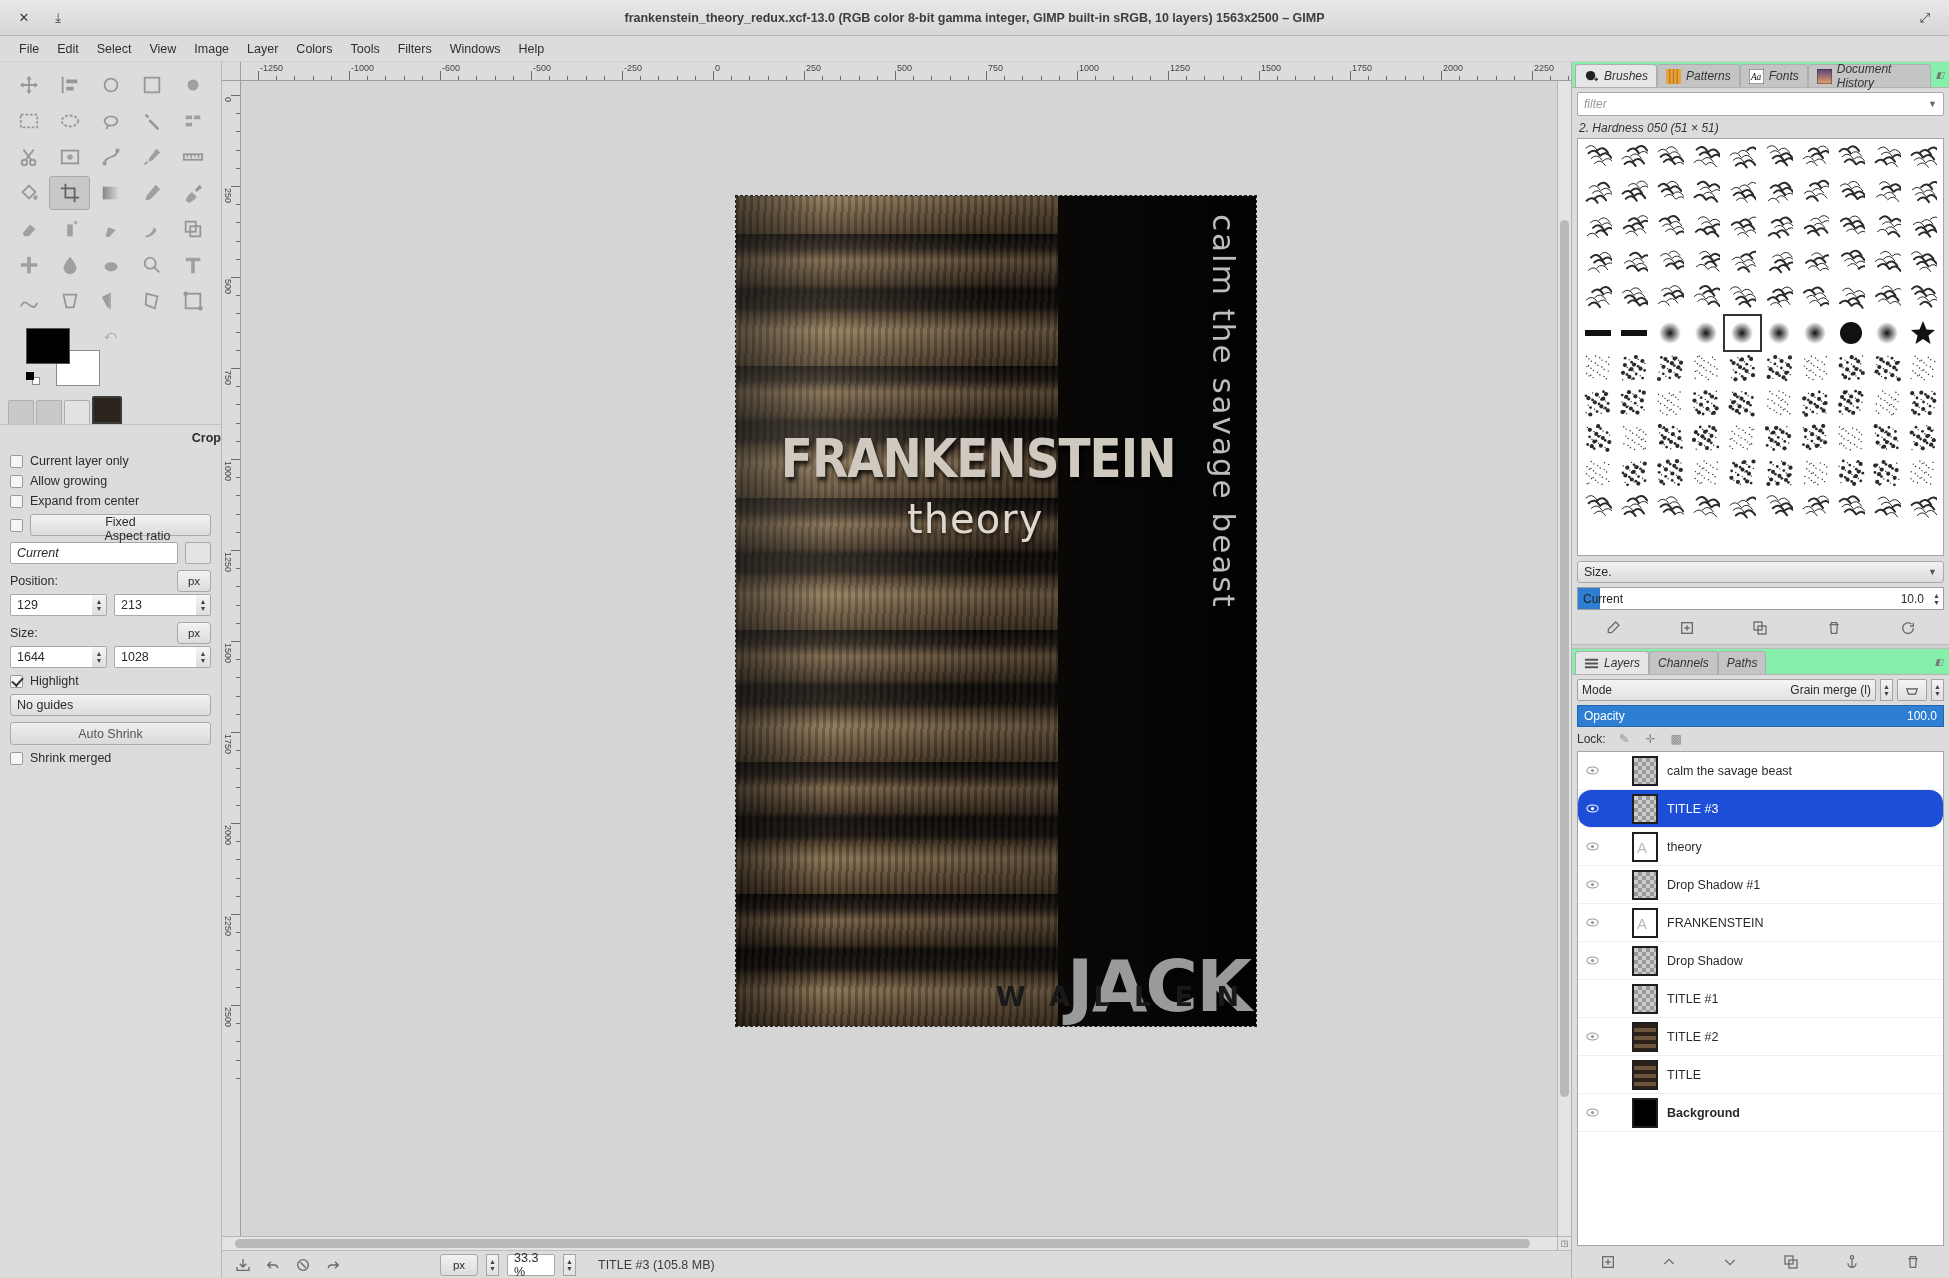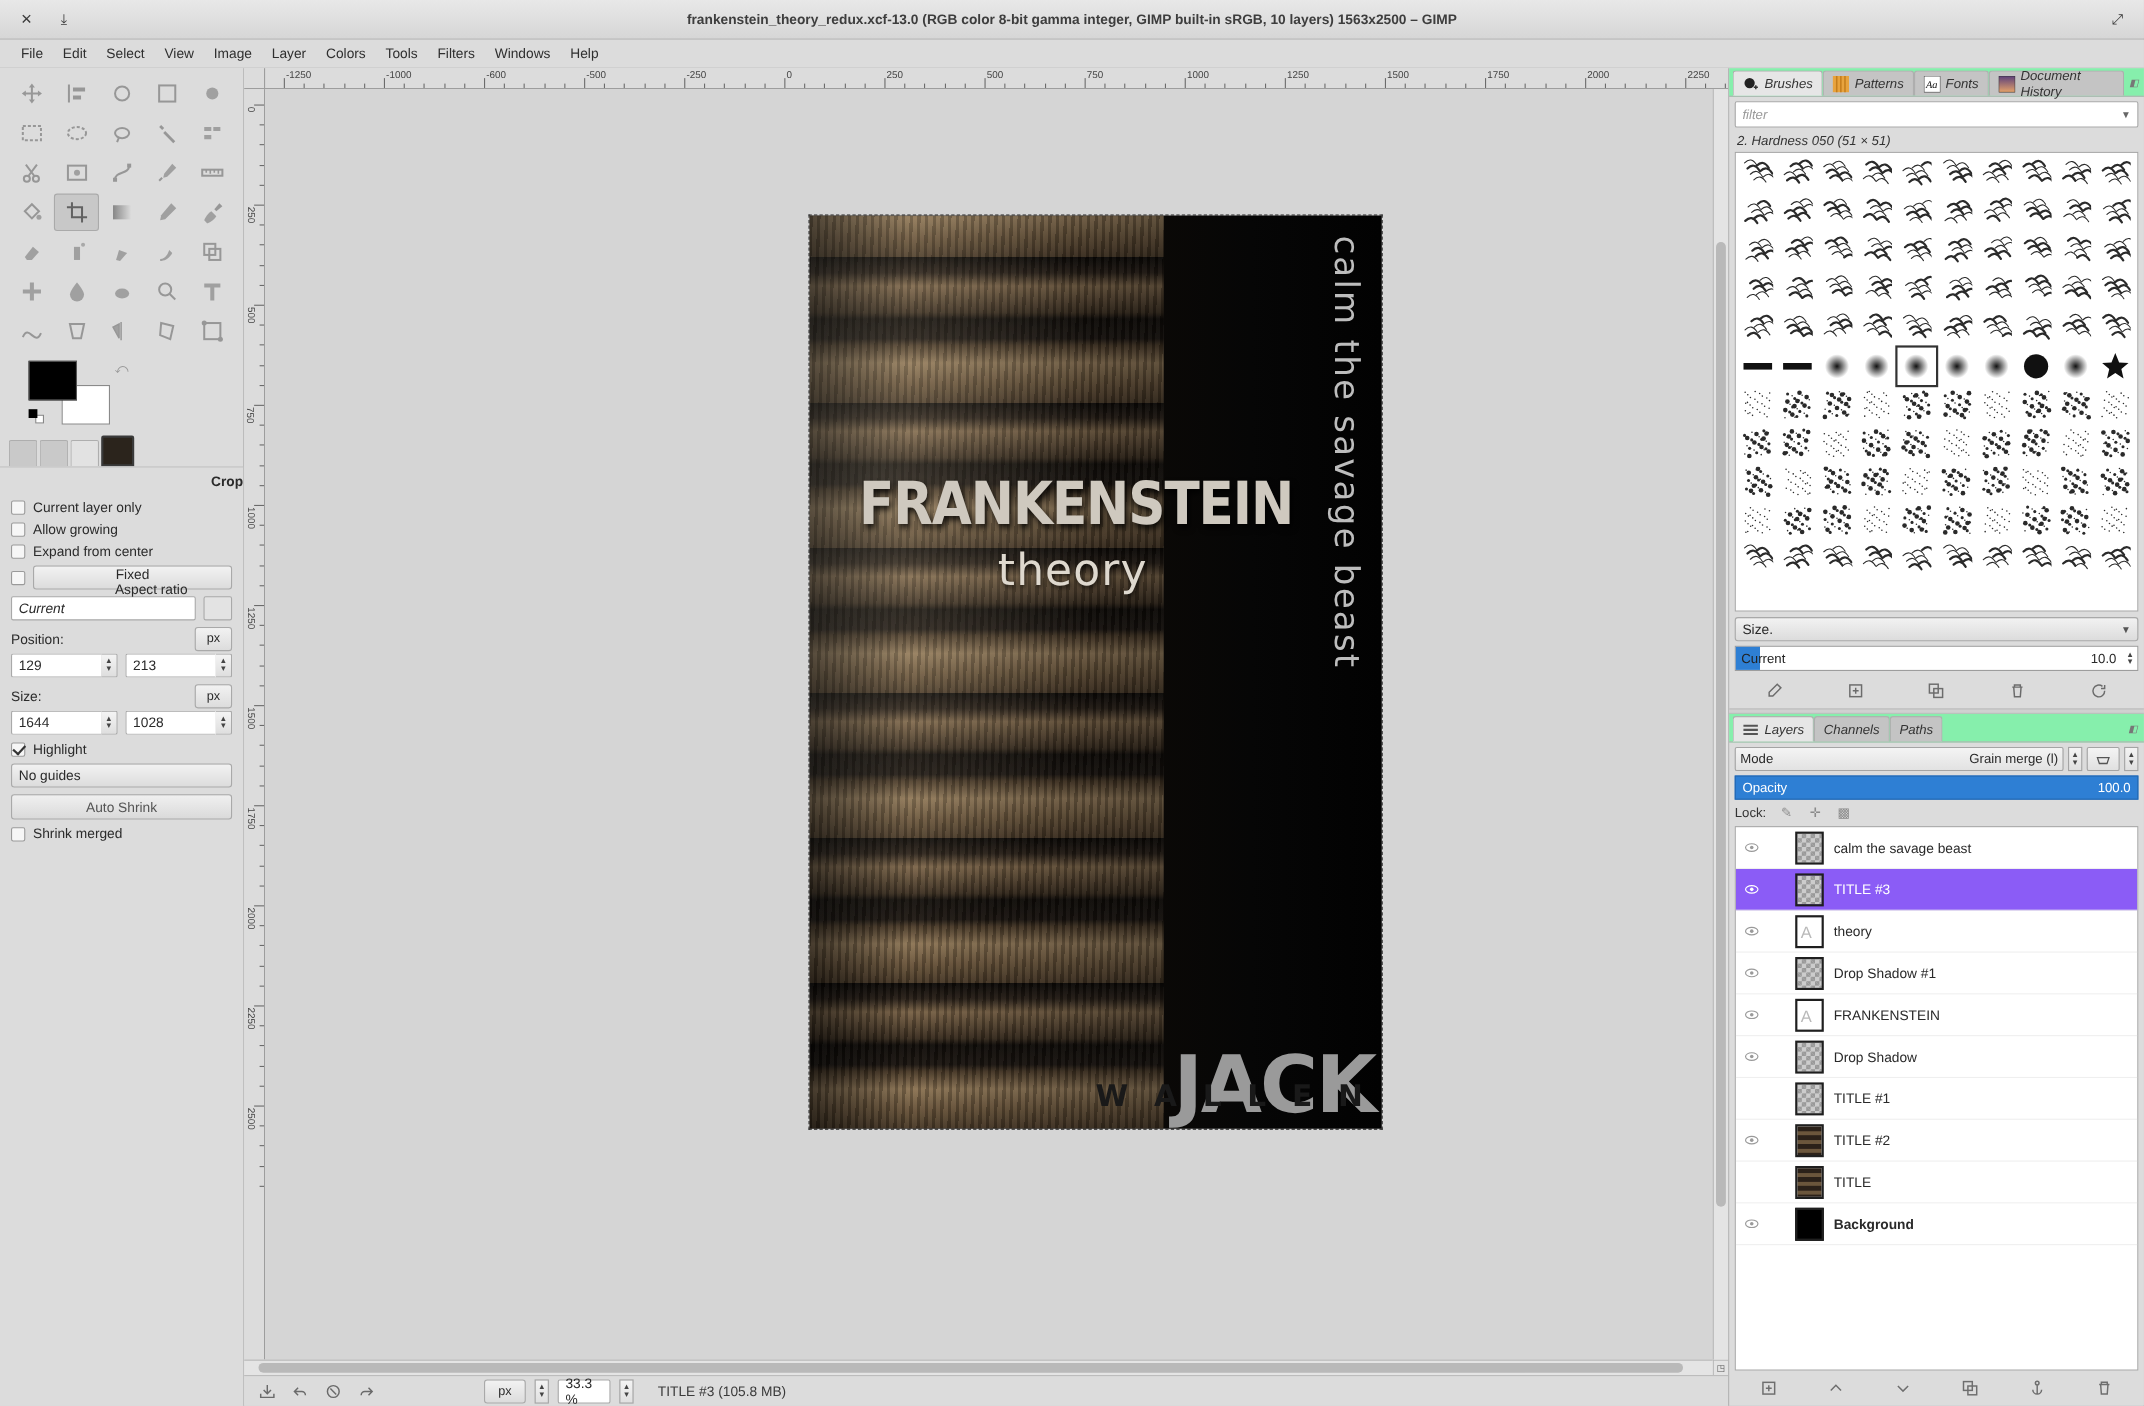--- a/index.html
+++ b/index.html
@@ -278,21 +278,21 @@
     border-radius: 2px; display: flex; align-items: center; justify-content: center; cursor: pointer; }
   .opacityrow { margin: 2px 5px; height: 22px; background: #2e7fd4; border: 1px solid #2266b0;
     display: flex; align-items: center; padding: 0 6px; color: #fff; font-size: 12px; }
   .opacityrow .val { margin-left: auto; }
   .lockrow { display: flex; align-items: center; gap: 11px; margin: 3px 5px; font-size: 12px; color: #333; }
   .lockrow .li { color: #8a8a8a; width: 15px; text-align: center; }
   .layerlist { flex: 1; margin: 2px 5px; background: #fff; border: 1px solid #a6a6a6;
     overflow: hidden; }
   .layerrow { display: flex; align-items: center; height: 38px; border-bottom: 1px solid #efefef;
     cursor: pointer; }
-  .layerrow.sel { background: #8b5cf6; color: #fff; }
+  .layerrow.sel { background: #1d4ed8; color: #fff; border-radius: 13px; }
   .lr-eye { width: 28px; display: flex; align-items: center; justify-content: center;
     color: #9a9a9a; font-size: 13px; }
   .layerrow.sel .lr-eye { color: #fff; }
   .lr-gapa { width: 16px; }
   .lr-gapb { width: 10px; }
   .lr-thumb { width: 26px; height: 30px; border: 2px solid #1f1f1f; flex: none;
     background-image:
       linear-gradient(45deg, #999 25%, transparent 25%, transparent 75%, #999 75%),
       linear-gradient(45deg, #999 25%, #ccc 25%, #ccc 75%, #999 75%);
     background-size: 8px 8px; background-position: 0 0, 4px 4px; }

